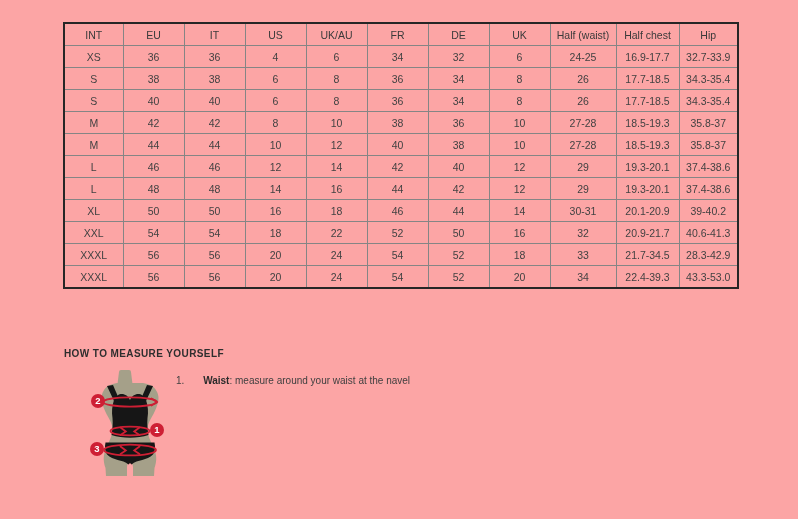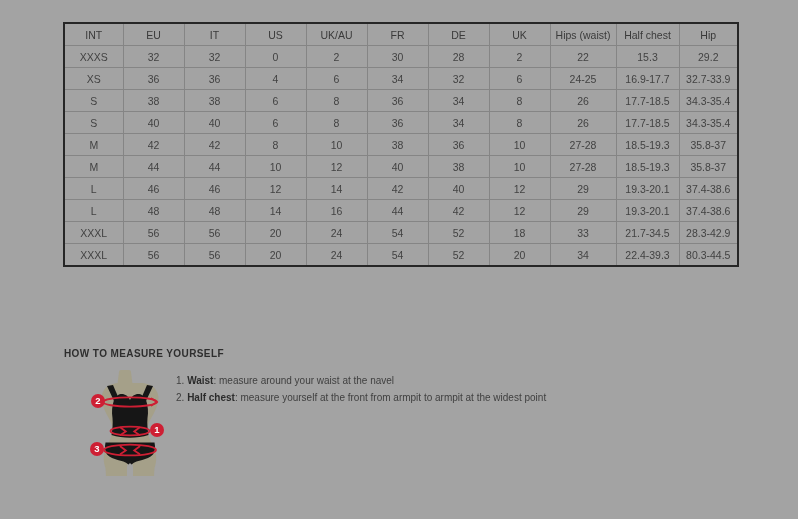--- a/index.html
+++ b/index.html
@@ -1,17 +1,17 @@
 <!DOCTYPE html>
 <html><head>
 <meta charset="utf-8">
 <style>
   html,body{margin:0;padding:0;background:#ffffff;}
   #screen{
-    position:relative;width:798px;height:519px;background:#a3a3a3;overflow:hidden;
+    position:relative;width:798px;height:519px;background:#fca5a5;overflow:hidden;
     font-family:"Liberation Sans","DejaVu Sans",sans-serif;color:#3f3f3f;
   }
 
   
   .size-table-wrap{position:absolute;left:63px;top:22px;}
   table.size-table{
     border-collapse:collapse;table-layout:fixed;width:674px;
     border:2px solid #262626;
   }
   table.size-table th,table.size-table td{
@@ -25,21 +25,21 @@
   
   .measure-heading{
     position:absolute;left:64px;top:348px;
     font-size:10px;font-weight:700;color:#2e2e2e;letter-spacing:.4px;
   }
   .measure-steps{
     position:absolute;left:176px;top:373px;margin:0;padding:0;list-style:none;
     font-size:10px;color:#404040;
   }
   .measure-steps li{height:16.5px;line-height:16.5px;white-space:nowrap;}
-  .measure-steps b{color:#2c2c2c;}
+  .measure-steps b{color:#2c2c2c;margin-left:16px;}
 
   .figure-wrap{position:absolute;left:85px;top:368px;width:110px;height:145px;}
   .figure-wrap svg{display:block;width:110px;height:145px;}
 </style>
 </head>
 <body>
 
 <div id="screen">
 
   <div class="size-table-wrap">
@@ -60,39 +60,26 @@
       <thead>
         <tr>
             <th>INT</th>
             <th>EU</th>
             <th>IT</th>
             <th>US</th>
             <th>UK/AU</th>
             <th>FR</th>
             <th>DE</th>
             <th>UK</th>
-            <th>Hips (waist)</th>
+            <th>Half (waist)</th>
             <th>Half chest</th>
             <th>Hip</th>
           </tr>
       </thead>
       <tbody>
-          <tr>
-            <td>XXXS</td>
-            <td>32</td>
-            <td>32</td>
-            <td>0</td>
-            <td>2</td>
-            <td>30</td>
-            <td>28</td>
-            <td>2</td>
-            <td>22</td>
-            <td>15.3</td>
-            <td>29.2</td>
-          </tr>
           <tr>
             <td>XS</td>
             <td>36</td>
             <td>36</td>
             <td>4</td>
             <td>6</td>
             <td>34</td>
             <td>32</td>
             <td>6</td>
             <td>24-25</td>
@@ -171,20 +158,46 @@
             <td>14</td>
             <td>16</td>
             <td>44</td>
             <td>42</td>
             <td>12</td>
             <td>29</td>
             <td>19.3-20.1</td>
             <td>37.4-38.6</td>
           </tr>
           <tr>
+            <td>XL</td>
+            <td>50</td>
+            <td>50</td>
+            <td>16</td>
+            <td>18</td>
+            <td>46</td>
+            <td>44</td>
+            <td>14</td>
+            <td>30-31</td>
+            <td>20.1-20.9</td>
+            <td>39-40.2</td>
+          </tr>
+          <tr>
+            <td>XXL</td>
+            <td>54</td>
+            <td>54</td>
+            <td>18</td>
+            <td>22</td>
+            <td>52</td>
+            <td>50</td>
+            <td>16</td>
+            <td>32</td>
+            <td>20.9-21.7</td>
+            <td>40.6-41.3</td>
+          </tr>
+          <tr>
             <td>XXXL</td>
             <td>56</td>
             <td>56</td>
             <td>20</td>
             <td>24</td>
             <td>54</td>
             <td>52</td>
             <td>18</td>
             <td>33</td>
             <td>21.7-34.5</td>
@@ -194,31 +207,30 @@
             <td>XXXL</td>
             <td>56</td>
             <td>56</td>
             <td>20</td>
             <td>24</td>
             <td>54</td>
             <td>52</td>
             <td>20</td>
             <td>34</td>
             <td>22.4-39.3</td>
-            <td>80.3-44.5</td>
+            <td>43.3-53.0</td>
           </tr>
         </tbody>
     </table>
   </div>
 
   <div class="measure-heading">HOW TO MEASURE YOURSELF</div>
 
   <ol class="measure-steps">
       <li><span>1. </span><b>Waist</b><span>: measure around your waist at the navel</span></li>
-      <li><span>2. </span><b>Half chest</b><span>: measure yourself at the front from armpit to armpit at the widest point</span></li>
     </ol>
 
   <div class="figure-wrap">
     <svg viewBox="0 0 110 145" xmlns="http://www.w3.org/2000/svg">
 
       <g fill="#a5a089">
         <path d="M34,4 Q34,2 36,2 L44,2 Q46,2 46,4 L47.5,16 L32.5,16 Z"></path>
         <path d="M32,15
                  C26,16 21,18 18.5,23
                  C15.5,28 16.5,33 17.5,36

